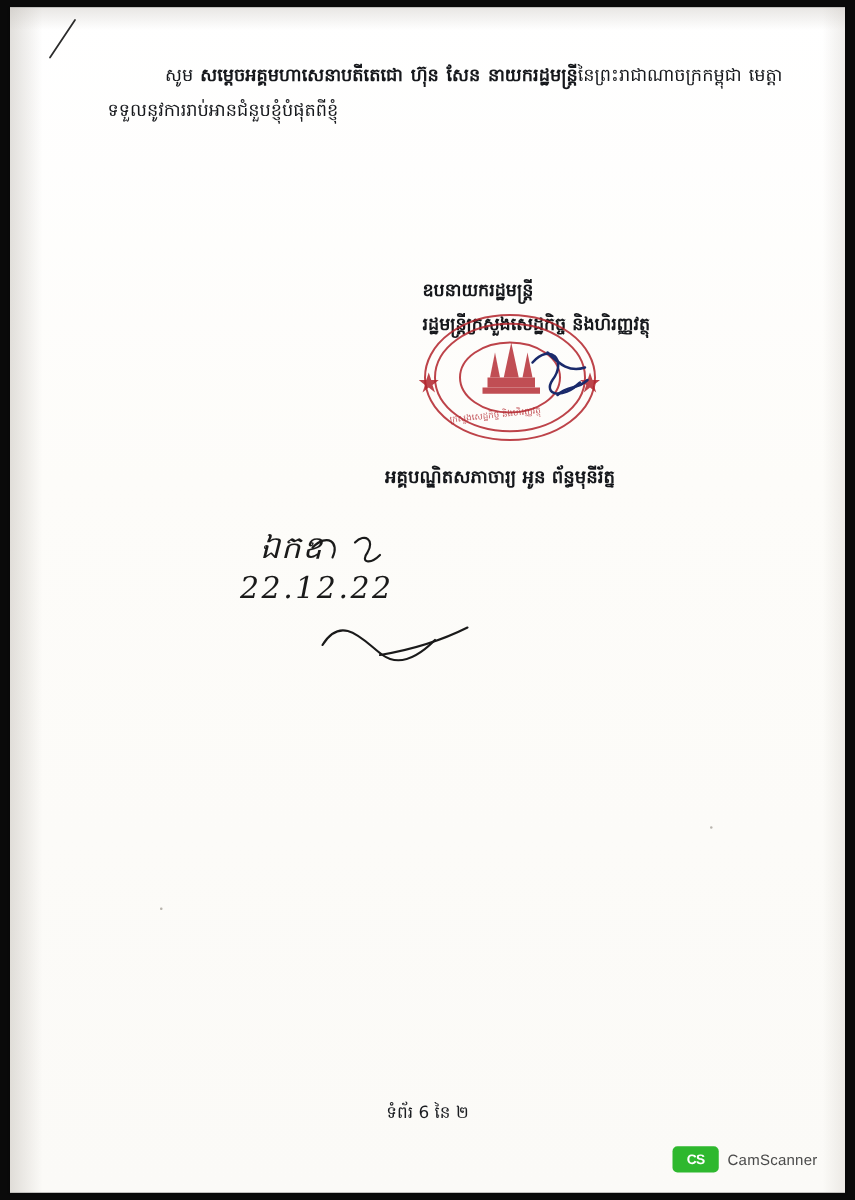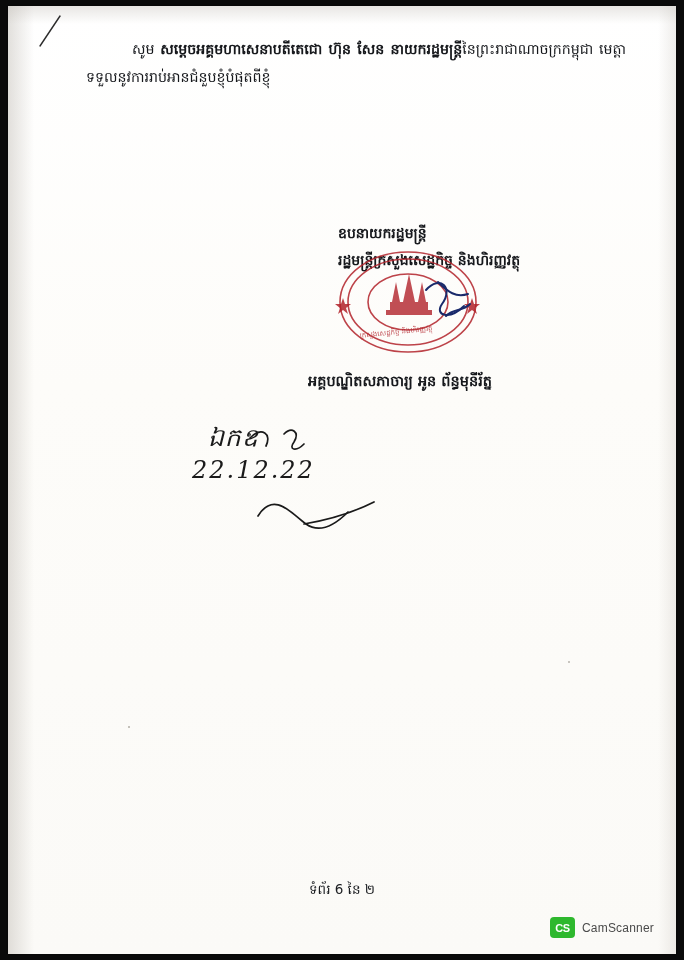--- a/index.html
+++ b/index.html
@@ -70,21 +70,21 @@
     color: #16181c;
     font-size: 14.2px;
     line-height: 1.95;
     text-align: justify;
   }
   .para {
     margin: 0 0 6px 0;
     text-indent: 46px;
   }
   .para.p2 { margin-top: 10px; }
-  .para.p3 { }
+  .para.p3 { margin-top: 12px; }
   .bold {
     font-weight: bold;
   }
 
   
   .sign-block {
     position: absolute;
     left: 330px;
     top: 214px;
     width: 300px;
@@ -159,21 +159,21 @@
   
   .camscanner {
     position: absolute;
     right: 22px;
     bottom: 16px;
     display: flex;
     align-items: center;
     gap: 7px;
   }
   .cs-badge {
-    width: 25px;
+    width: 37px;
     height: 21px;
     border-radius: 4px;
     background: #2eb82e;
     color: #ffffff;
     font-size: 11px;
     font-weight: bold;
     display: flex;
     align-items: center;
     justify-content: center;
     letter-spacing: -0.5px;

